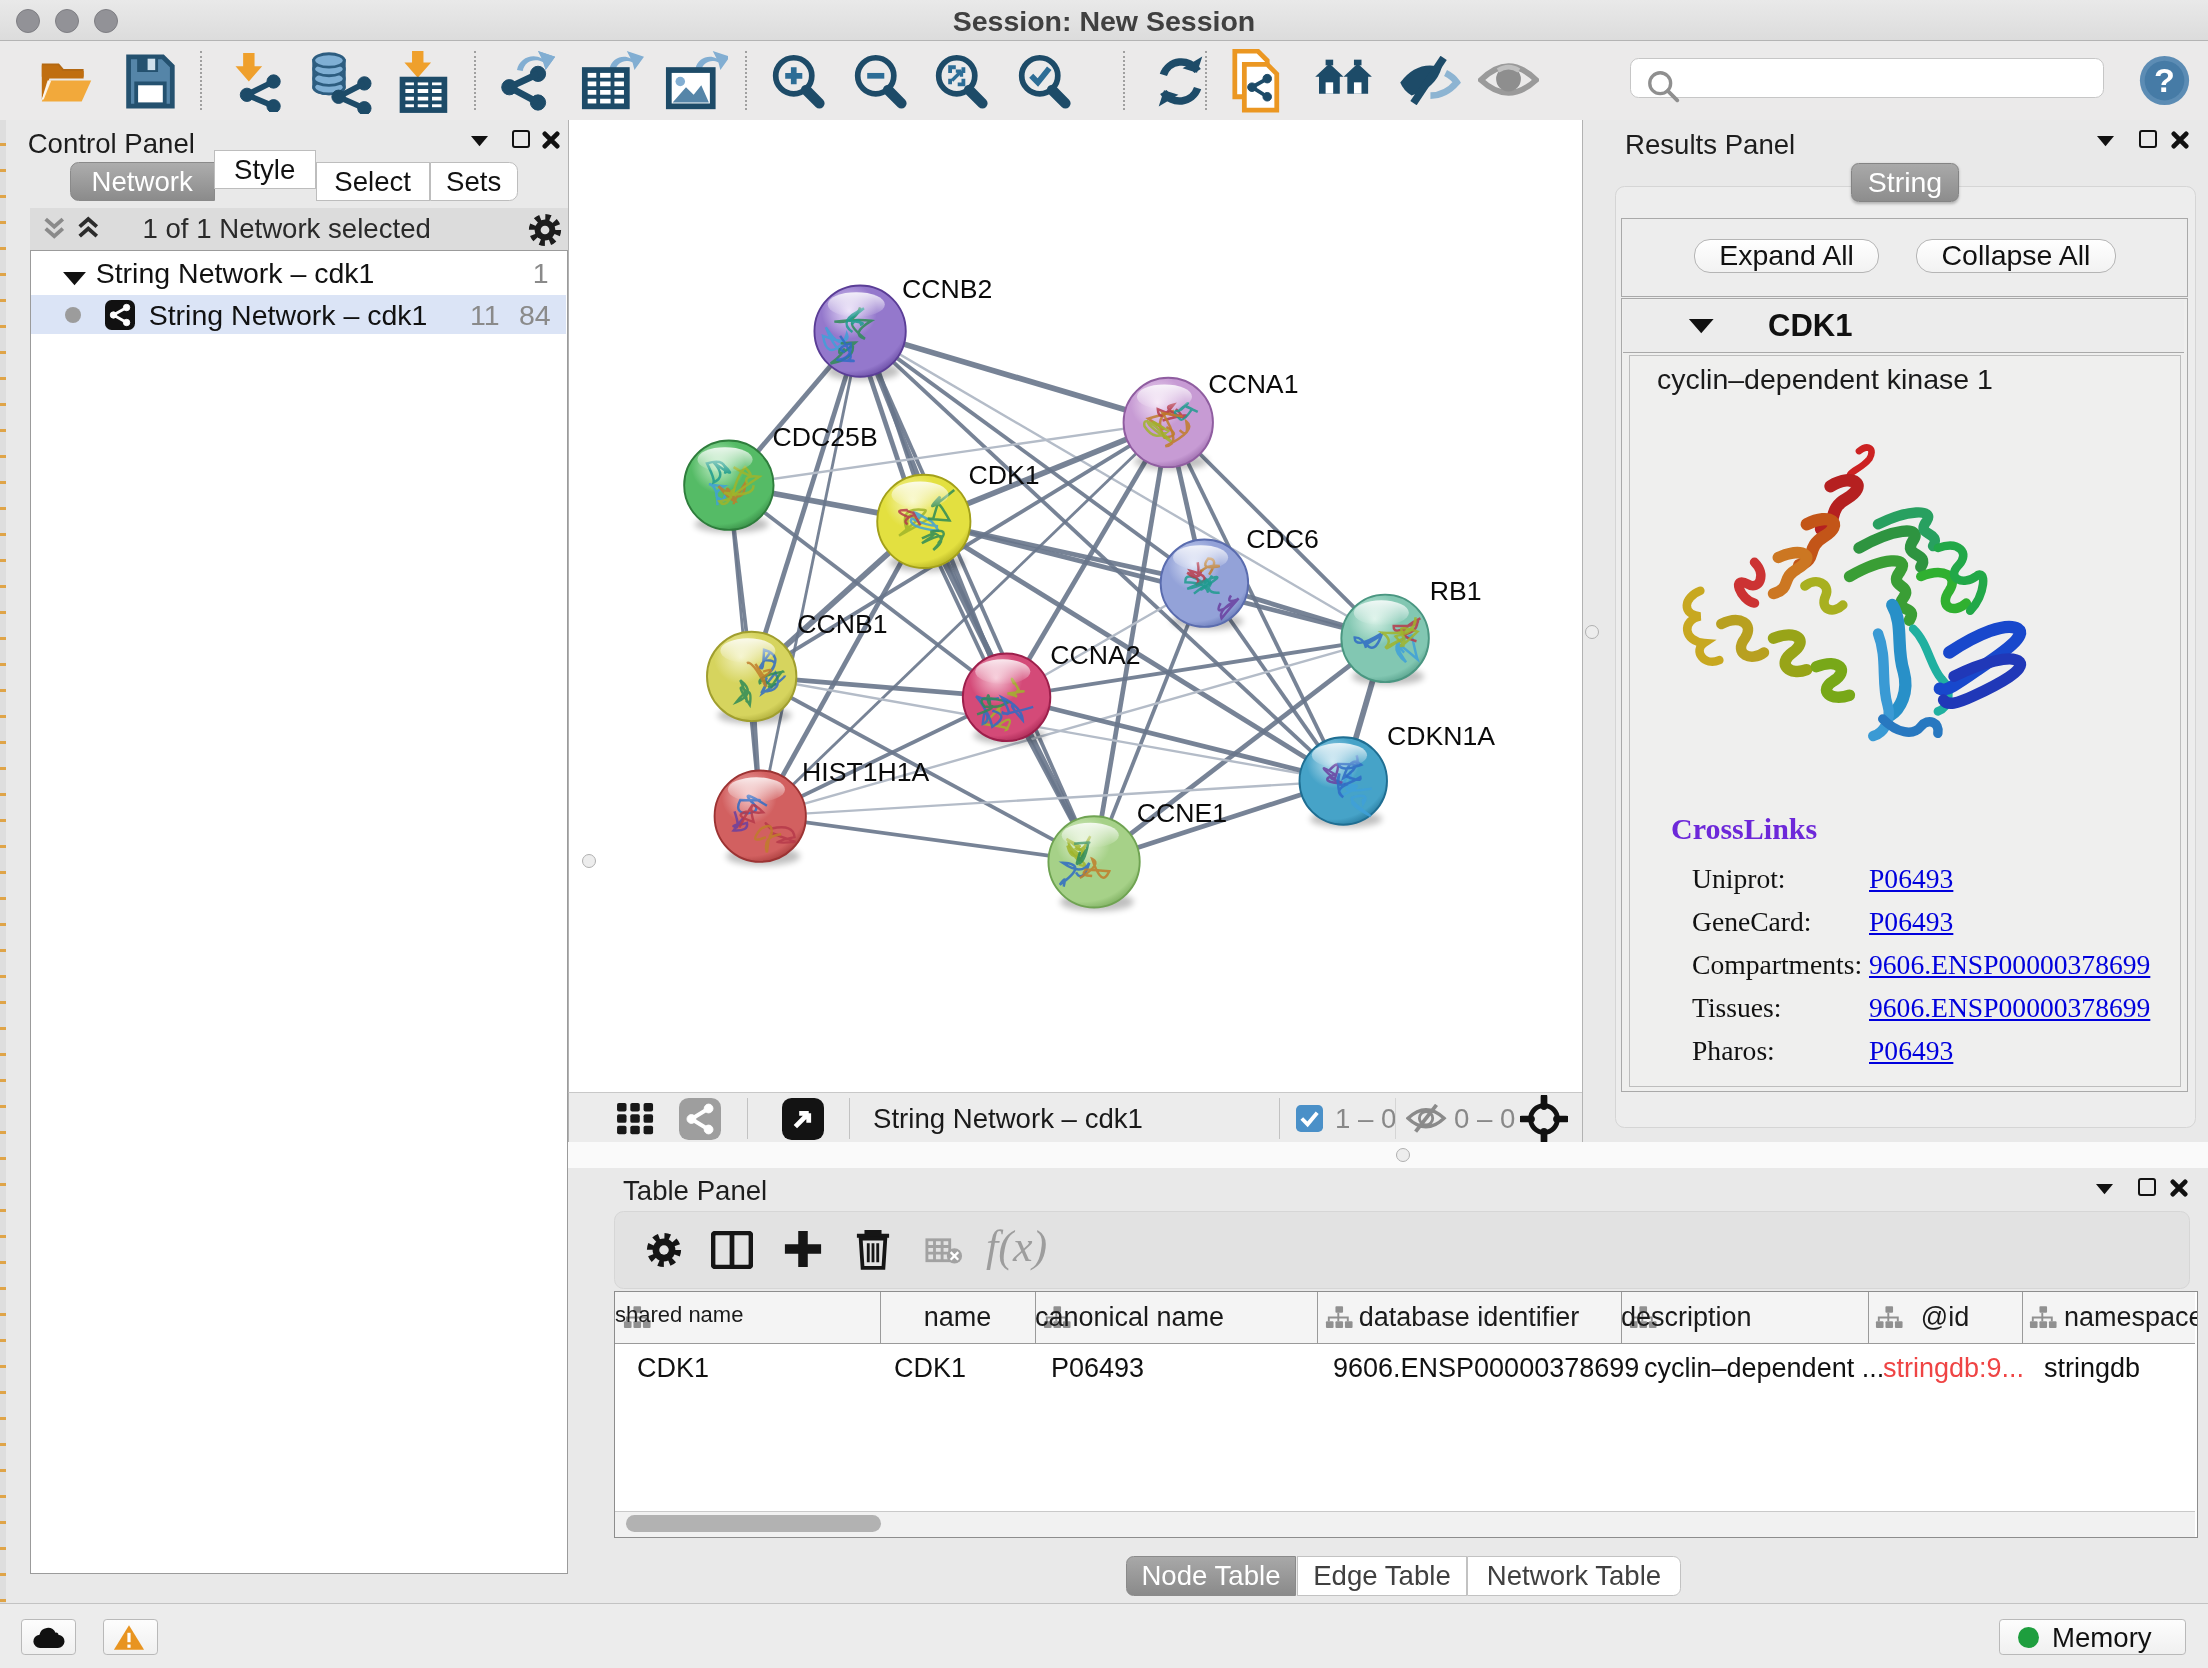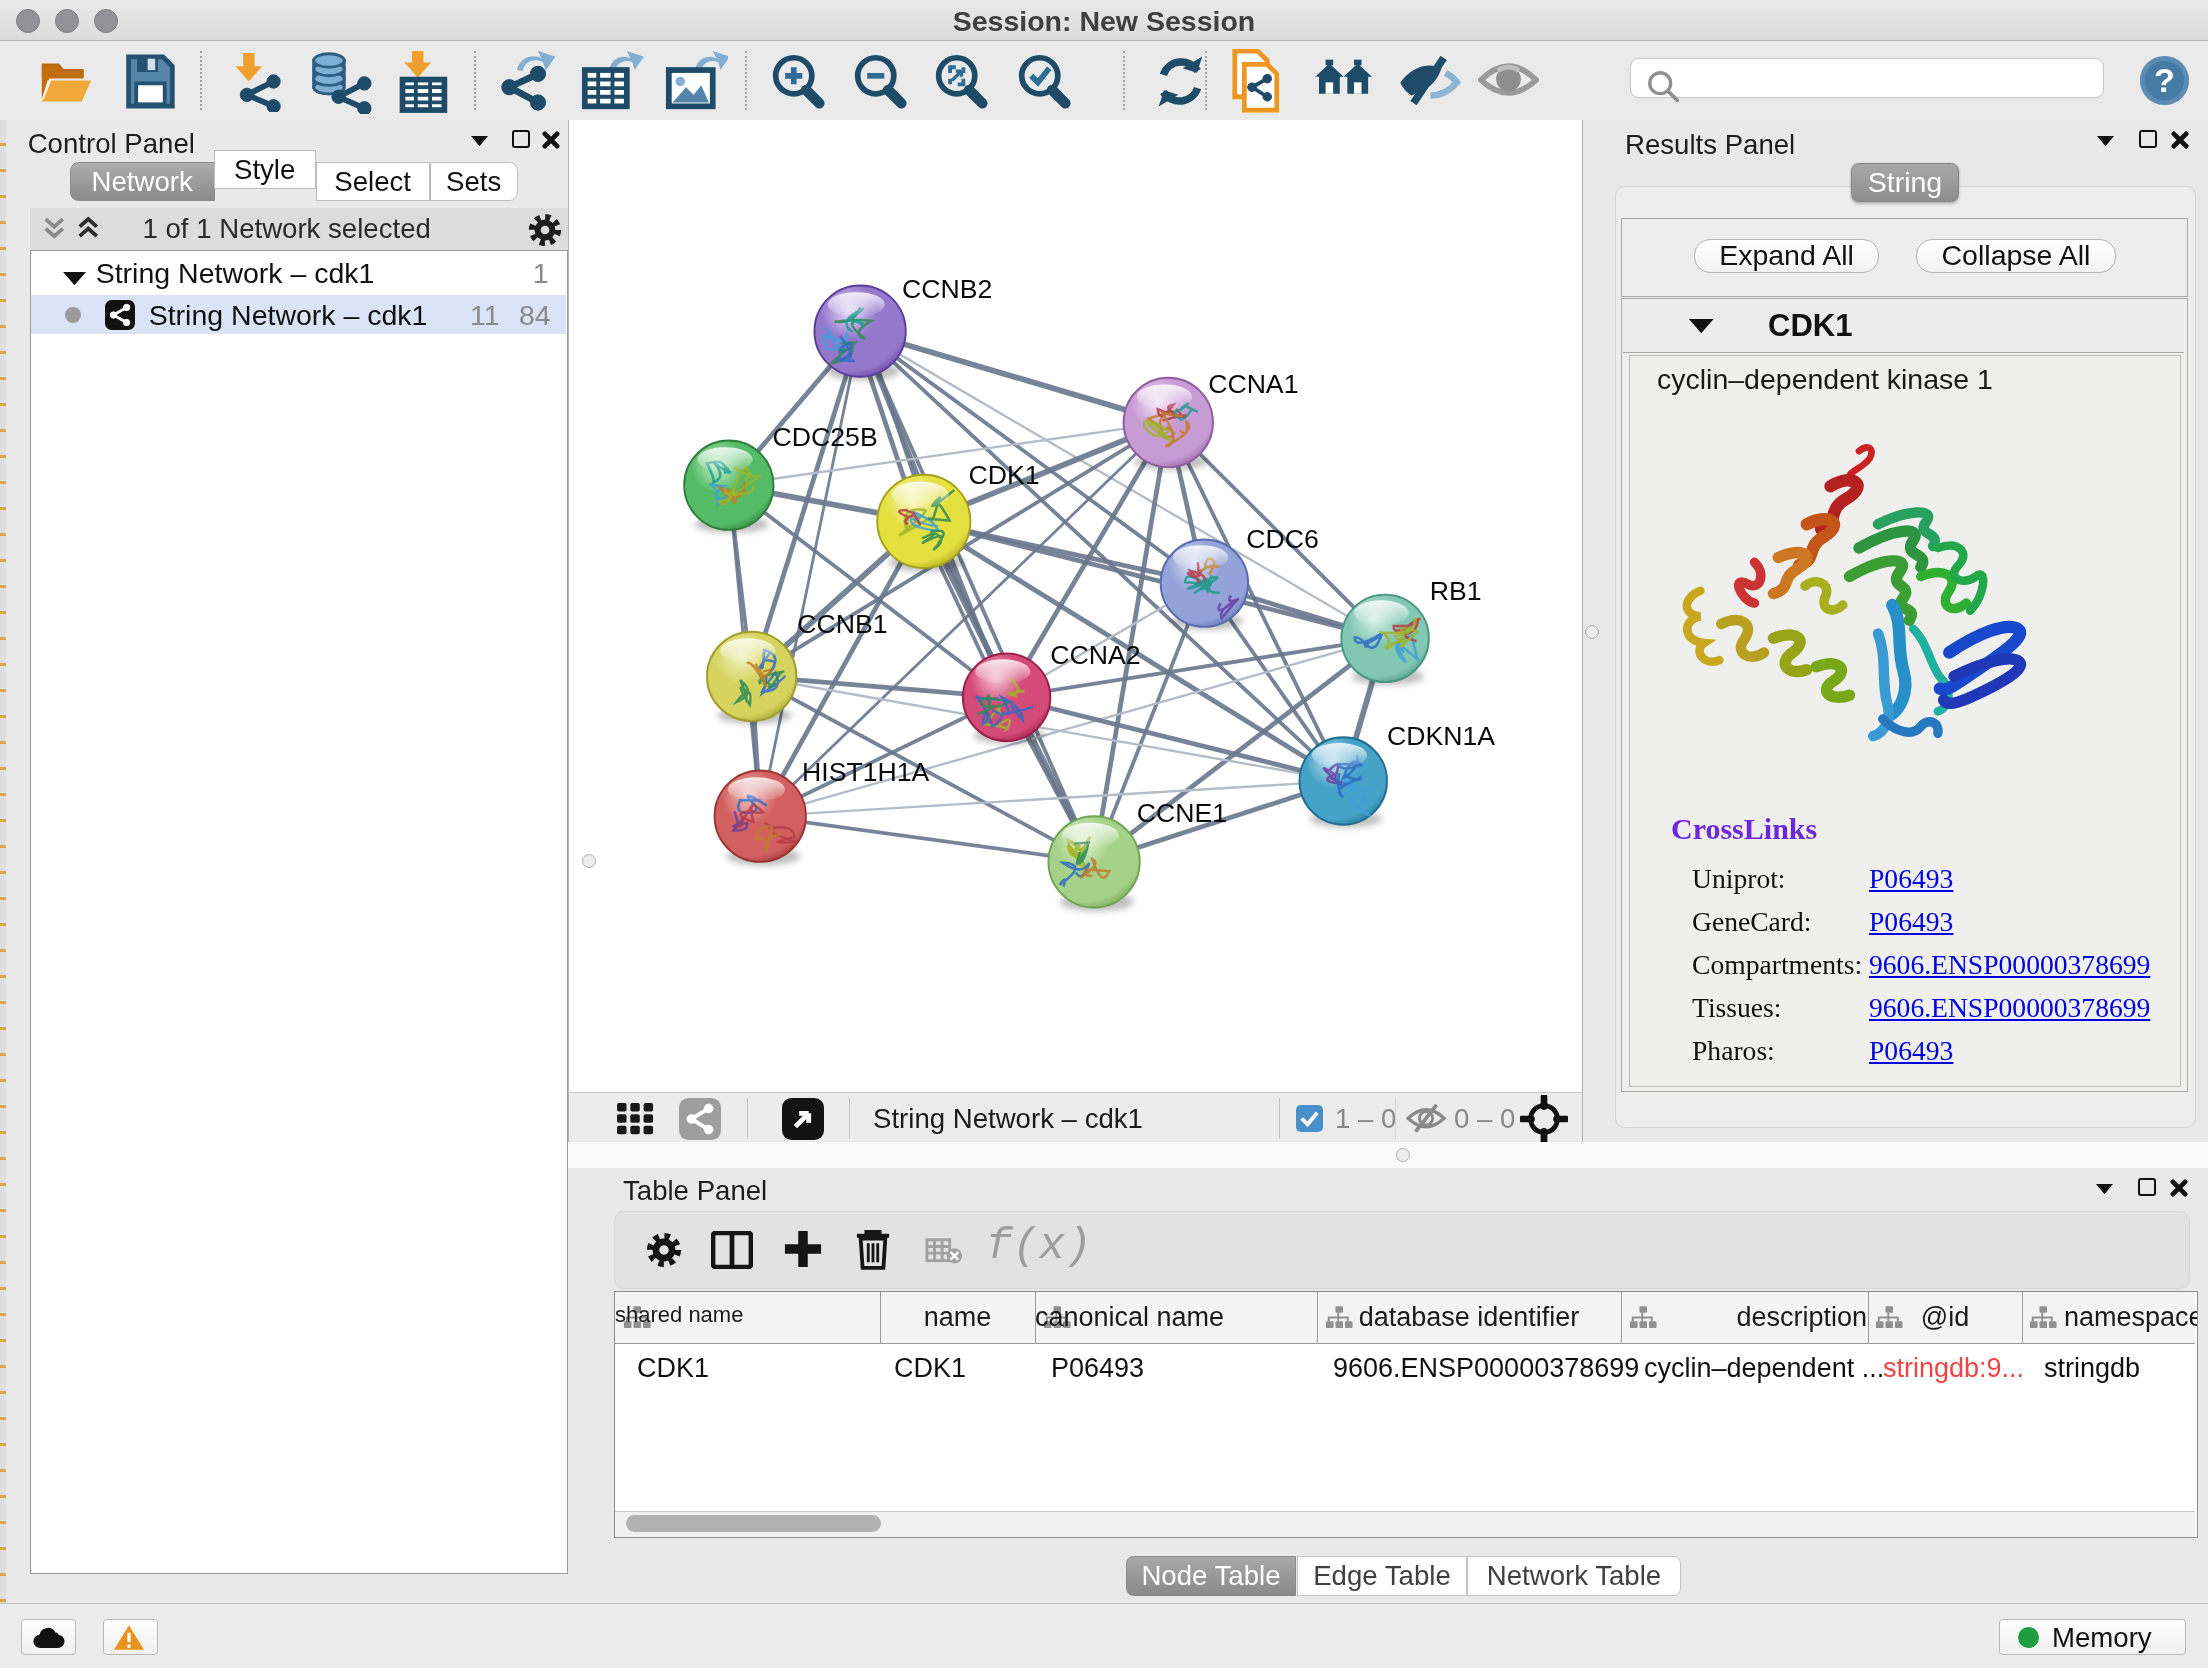--- a/index.html
+++ b/index.html
@@ -601,21 +601,21 @@
       <path d="M14 16 L14 36 M19 16 L19 36 M24 16 L24 36" stroke="#151515" stroke-width="3"></path>
     </svg>
 <svg class="a" style="left:357px;top:68px" width="38" height="28.5" viewBox="0 0 40 30">
       <g stroke="#a2a2a2" stroke-width="3" fill="none">
         <rect x="2" y="4" width="24" height="22"></rect>
         <path d="M2 11 L26 11 M2 18 L26 18 M10 4 L10 26 M18 4 L18 26"></path>
       </g>
       <circle cx="31" cy="21" r="8" fill="#a2a2a2"></circle>
       <path d="M27 17 L35 25 M35 17 L27 25" stroke="#fff" stroke-width="2.5"></path>
     </svg>
-<div class="a" style="left:418px;top:53px;font-family:Liberation Mono, monospace;font-style:italic;font-size:44px;color:#9d9d9d">f(x)</div>
+<div class="a" style="left:418px;top:53px;font-family:Liberation Serif, serif;font-style:italic;font-size:44px;color:#9d9d9d">f(x)</div>
 <div class="a tbox">
   <div class="a" style="left:0;top:0;width:1580px;height:51px;background:#f4f4f4;border-bottom:1.9px solid #9a9a9a"></div>
   <svg class="a" style="left:7.6px;top:13.3px" width="28.5" height="27" viewBox="0 0 30 28">
         <g fill="#909090">
           <rect x="11" y="1" width="8" height="7" rx="1"></rect>
           <rect x="1" y="17" width="8" height="7" rx="1"></rect>
           <rect x="11" y="17" width="8" height="7" rx="1"></rect>
           <rect x="21" y="17" width="8" height="7" rx="1"></rect>
           <path d="M14 8 L14 13 L4 13 L4 17 M14 13 L24 13 L24 17 M14 13 L14 17" stroke="#909090" stroke-width="2" fill="none"></path>
         </g>
@@ -648,21 +648,21 @@
 <div class="a" style="left:1006px;top:0;width:1px;height:51px;background:#9a9a9a"></div>
 <svg class="a" style="left:1014px;top:13.3px" width="28.5" height="27" viewBox="0 0 30 28">
         <g fill="#909090">
           <rect x="11" y="1" width="8" height="7" rx="1"></rect>
           <rect x="1" y="17" width="8" height="7" rx="1"></rect>
           <rect x="11" y="17" width="8" height="7" rx="1"></rect>
           <rect x="21" y="17" width="8" height="7" rx="1"></rect>
           <path d="M14 8 L14 13 L4 13 L4 17 M14 13 L24 13 L24 17 M14 13 L14 17" stroke="#909090" stroke-width="2" fill="none"></path>
         </g>
       </svg>
-<div class="a" style="left:1006px;top:9.5px;width:246px;text-align:right;font-size:27px;color:#1a1a1a">description</div>
+<div class="a" style="left:1006px;top:9.5px;width:246px;text-align:left;font-size:27px;color:#1a1a1a">description</div>
 <div class="a" style="left:1253px;top:0;width:1px;height:51px;background:#9a9a9a"></div>
 <svg class="a" style="left:1260px;top:13.3px" width="28.5" height="27" viewBox="0 0 30 28">
         <g fill="#909090">
           <rect x="11" y="1" width="8" height="7" rx="1"></rect>
           <rect x="1" y="17" width="8" height="7" rx="1"></rect>
           <rect x="11" y="17" width="8" height="7" rx="1"></rect>
           <rect x="21" y="17" width="8" height="7" rx="1"></rect>
           <path d="M14 8 L14 13 L4 13 L4 17 M14 13 L24 13 L24 17 M14 13 L14 17" stroke="#909090" stroke-width="2" fill="none"></path>
         </g>
       </svg>

